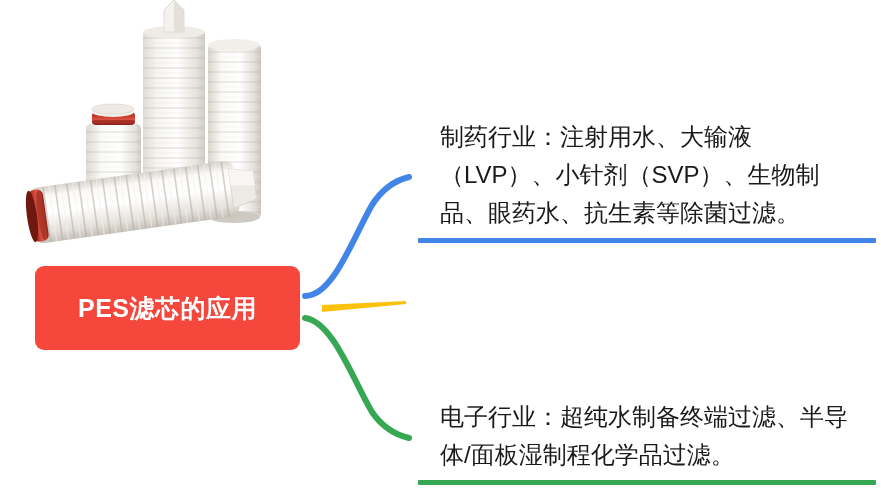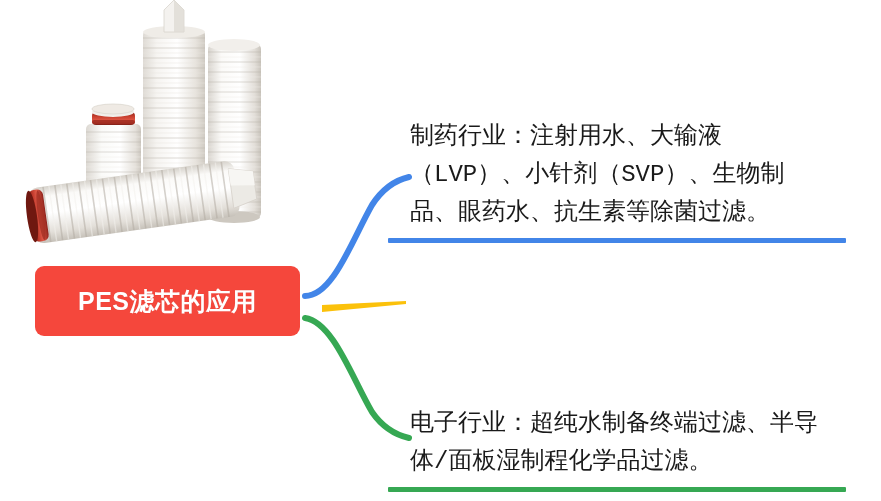--- a/index.html
+++ b/index.html
@@ -26,21 +26,21 @@
     width: 310px;
     height: 262px;
   }
 
   
   #title-pill {
     position: absolute;
     left: 35px;
     top: 266px;
     width: 265px;
-    height: 70px;
+    height: 84px;
     border-radius: 9px;
     display: flex;
     align-items: center;
     justify-content: center;
     box-sizing: border-box;
   }
   #title-pill-label {
     color: #ffffff;
     font-size: 25px;
     font-weight: bold;
@@ -55,42 +55,41 @@
     left: 0;
     top: 0;
     width: 881px;
     height: 501px;
     pointer-events: none;
   }
 
   
   .branch {
     position: absolute;
-    left: 388px;
+    left: 418px;
     width: 460px;
-    font-family: Liberation Mono, monospace;
   }
   .branch-text {
     font-size: 24px;
     line-height: 38px;
     color: #1a1a1a;
     padding-left: 22px;
     white-space: pre-line;
     letter-spacing: 0px;
   }
   .branch-rule {
     height: 5px;
     width: 458px;
     border-radius: 1px;
     margin-top: 6px;
   }
 
   #branch-pharma   { top: 118px; }
   #branch-food     { top: 278px; }
-  #branch-electronics { top: 398px; margin-top: 7px; }
+  #branch-electronics { top: 398px; }
 </style>
 </head>
 <body>
 
 <div id="slide">
 
   <div id="product-photo">
     <svg viewBox="0 0 310 262" width="310" height="262">
       <defs>
         <linearGradient id="gBodyTall" x1="0" y1="0" x2="1" y2="0">

